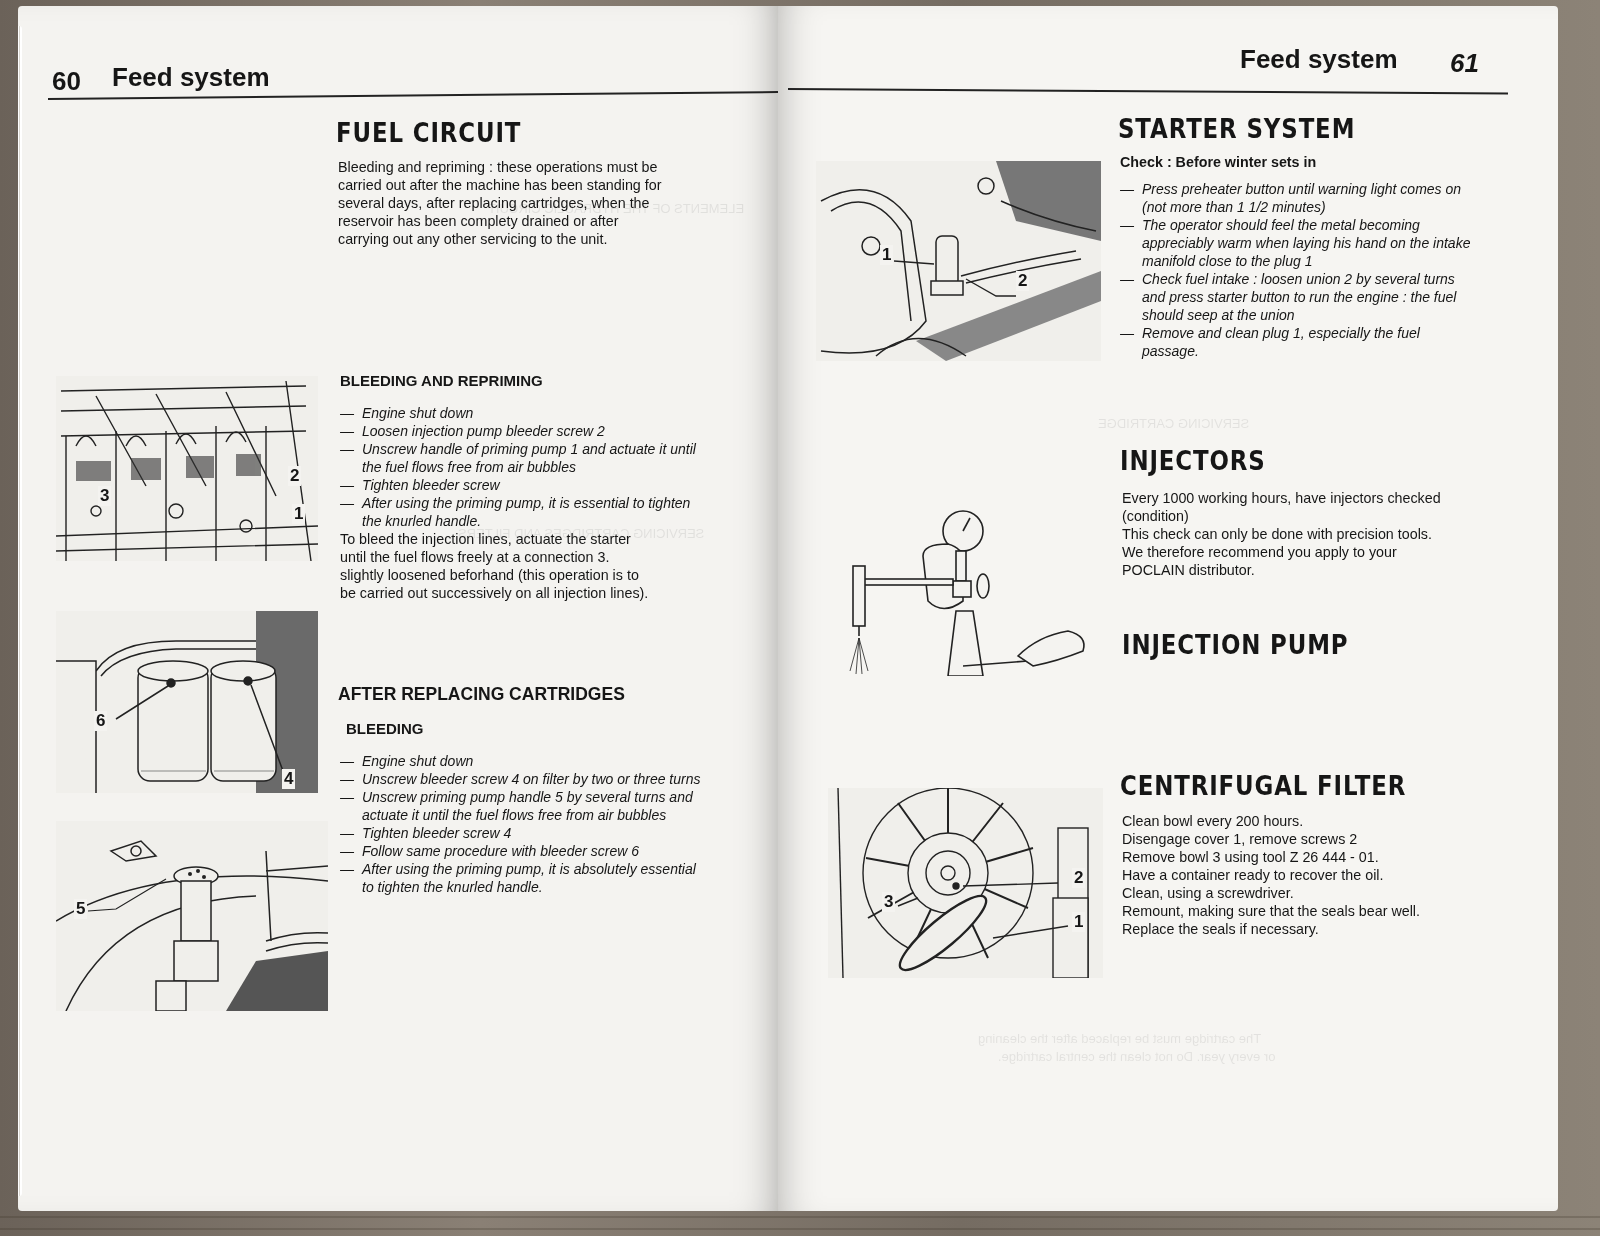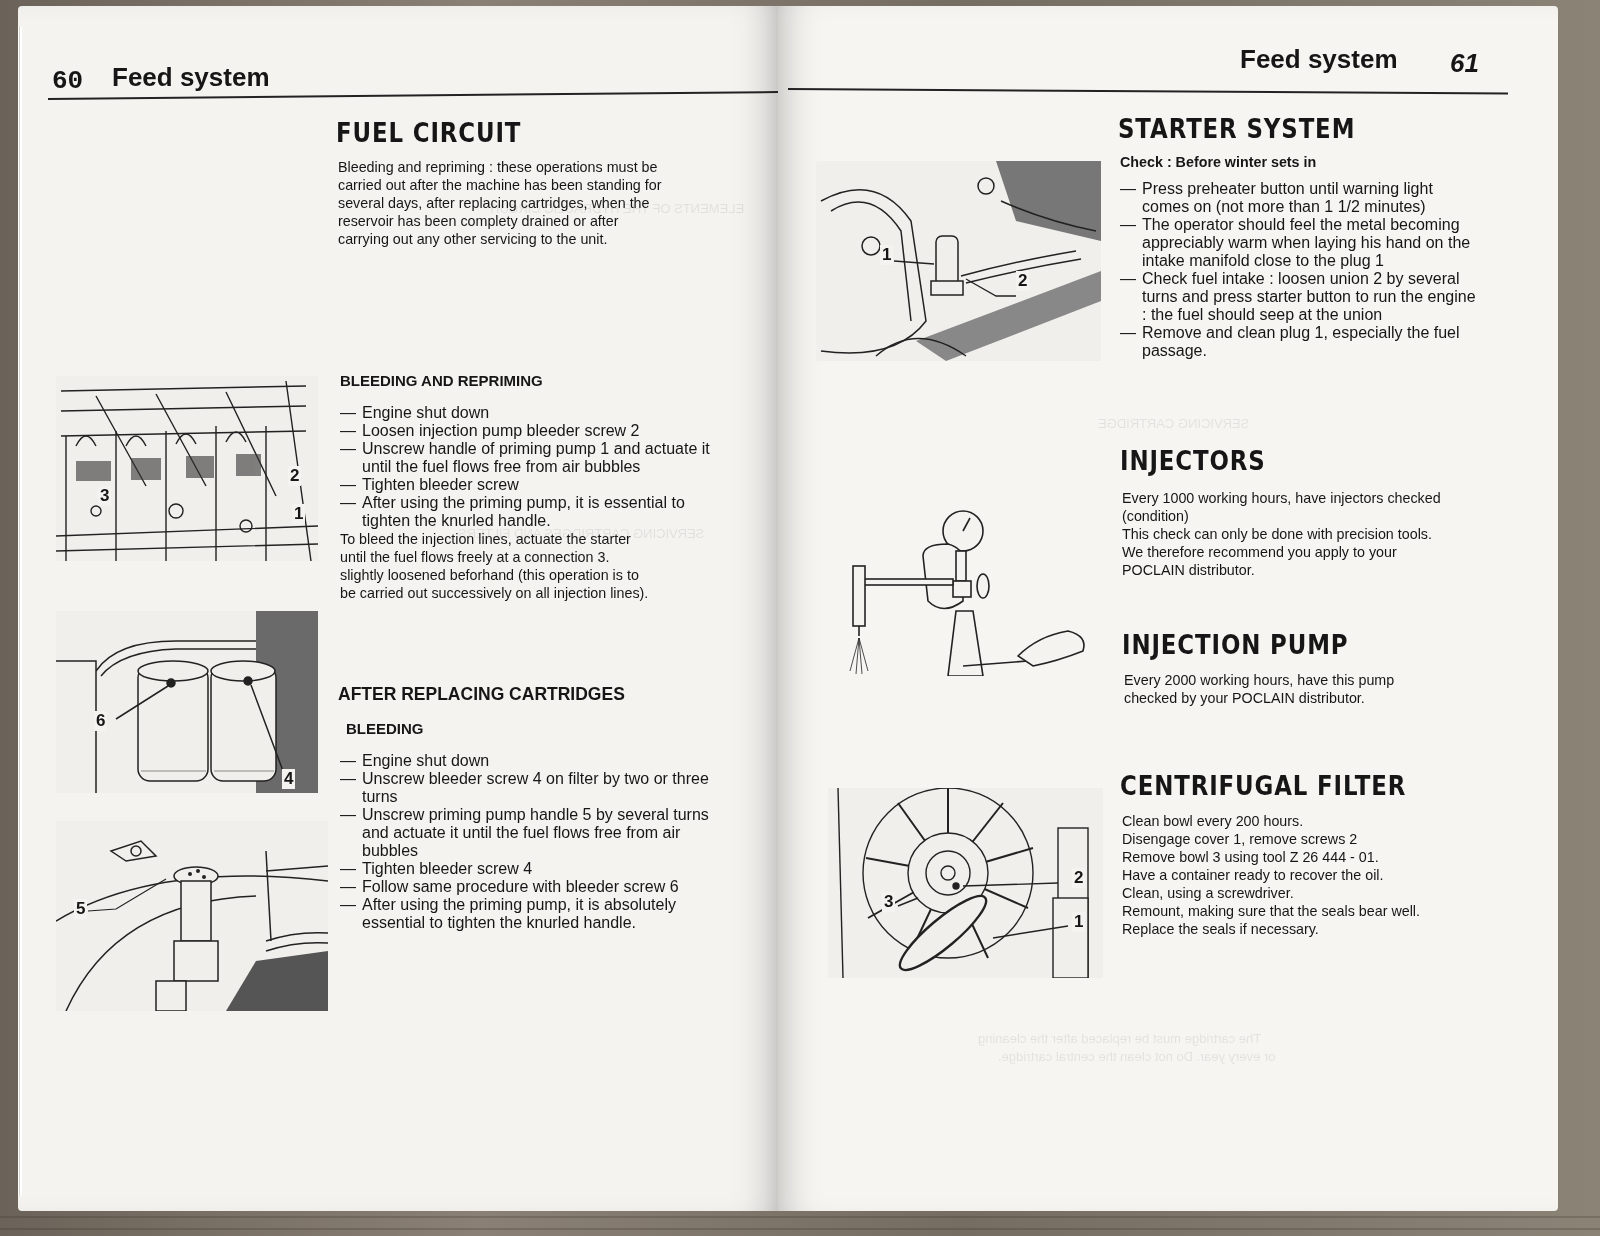--- a/index.html
+++ b/index.html
@@ -21,41 +21,41 @@
     box-shadow: inset 30px 0 40px -30px rgba(0,0,0,0.3); background:#f6f5f2; }
   .edge-stack { position:absolute; left:-10px; top:20px; width:14px; height:1170px;
     background: repeating-linear-gradient(90deg,#fff 0 2px,#d9d6d0 2px 3px); border-radius:3px; }
   .run-head { position:absolute; font-weight:bold; font-size:26px; }
   .rule { position:absolute; height:2px; background:#222; }
   .h1 { position:absolute; font-family:"DejaVu Sans", sans-serif; font-weight:bold;
     font-size:26px; letter-spacing:1px; transform:scaleX(0.88); transform-origin:left; }
   .h2 { position:absolute; font-weight:bold; font-size:17.5px; line-height:25px; }
   .h3 { position:absolute; font-weight:bold; font-size:15px; }
   .para { position:absolute; font-size:14.3px; line-height:18px; }
-  ul.dash { position:absolute; margin:0; padding:0; list-style:none; font-size:16px; line-height:18px; }
+  ul.dash { position:absolute; margin:0; padding:0; list-style:none; font-size:14px; line-height:18px;font-style:italic; }
   ul.dash li { position:relative; padding-left:22px; }
   ul.dash li::before { content:"—"; position:absolute; left:0; }
   .lines p { margin:0; }
   .fig { position:absolute; background:#f0efeb; overflow:hidden; }
   .fig svg { width:100%; height:100%; display:block; }
   .callout { position:absolute; font-weight:bold; font-size:17px; background:#f4f3f0; padding:0 2px; }
   .ghost { position:absolute; color:rgba(0,0,0,0.08); font-size:13px; transform:scaleX(-1); white-space:nowrap; }
 </style>
 </head>
 <body>
 
 <div class="wood-stripe" style="top:1216px"></div>
 <div class="wood-stripe" style="top:1228px"></div>
 
 <div class="book">
 
   <div class="page left">
     <div class="edge-stack"></div>
 
-    <div class="run-head" style="left:34px; top:60px;font-family:Liberation Mono, monospace;">60</div>
+    <div class="run-head" style="left:34px; top:60px;">60</div>
     <div class="run-head" style="left:94px; top:56px;">Feed system</div>
     <div class="rule" style="left:30px; top:92px; width:740px; transform:rotate(-0.55deg); transform-origin:left;"></div>
 
     <div class="ghost" style="left:470px; top:195px;">ELEMENTS OF THE HYDRAULIC CIRCUIT</div>
     <div class="ghost" style="left:440px; top:520px;">SERVICING CARTRIDGES AND FILTERS</div>
 
     <div class="h1" style="left:318px; top:112px;">FUEL CIRCUIT</div>
 
     <div class="para lines" style="left:320px; top:152px; width:380px;">
       <p>Bleeding and repriming : these operations must be</p>
@@ -186,24 +186,20 @@
     <div class="h1" style="left:342px; top:440px;">INJECTORS</div>
     <div class="para lines" style="left:344px; top:483px; width:380px;">
       <p>Every 1000 working hours, have injectors checked</p>
       <p>(condition)</p>
       <p>This check can only be done with precision tools.</p>
       <p>We therefore recommend you apply to your</p>
       <p>POCLAIN distributor.</p>
     </div>
 
     <div class="h1" style="left:344px; top:624px;">INJECTION PUMP</div>
-    <div class="para lines" style="left:346px; top:665px; width:380px;">
-      <p>Every 2000 working hours, have this pump</p>
-      <p>checked by your POCLAIN distributor.</p>
-    </div>
 
     <div class="h1" style="left:342px; top:765px;">CENTRIFUGAL FILTER</div>
     <div class="para lines" style="left:344px; top:806px; width:380px;">
       <p>Clean bowl every 200 hours.</p>
       <p>Disengage cover 1, remove screws 2</p>
       <p>Remove bowl 3 using tool Z 26 444 - 01.</p>
       <p>Have a container ready to recover the oil.</p>
       <p>Clean, using a screwdriver.</p>
       <p>Remount, making sure that the seals bear well.</p>
       <p>Replace the seals if necessary.</p>

